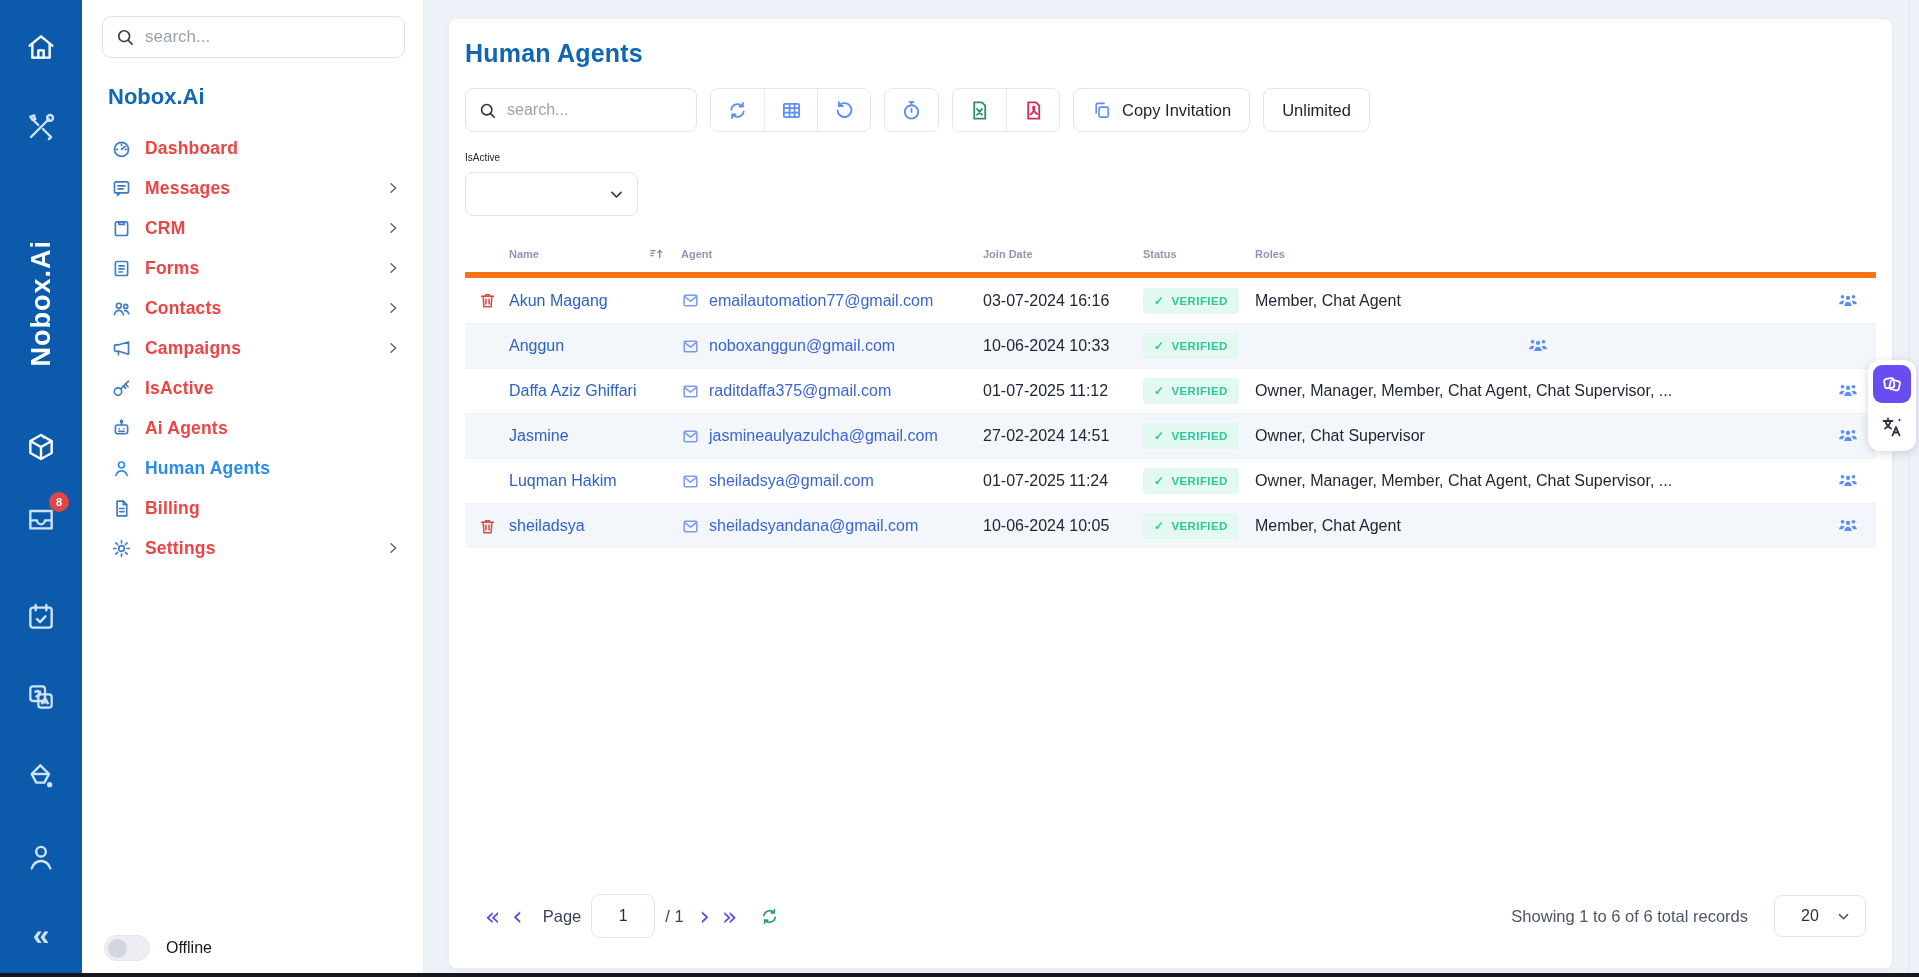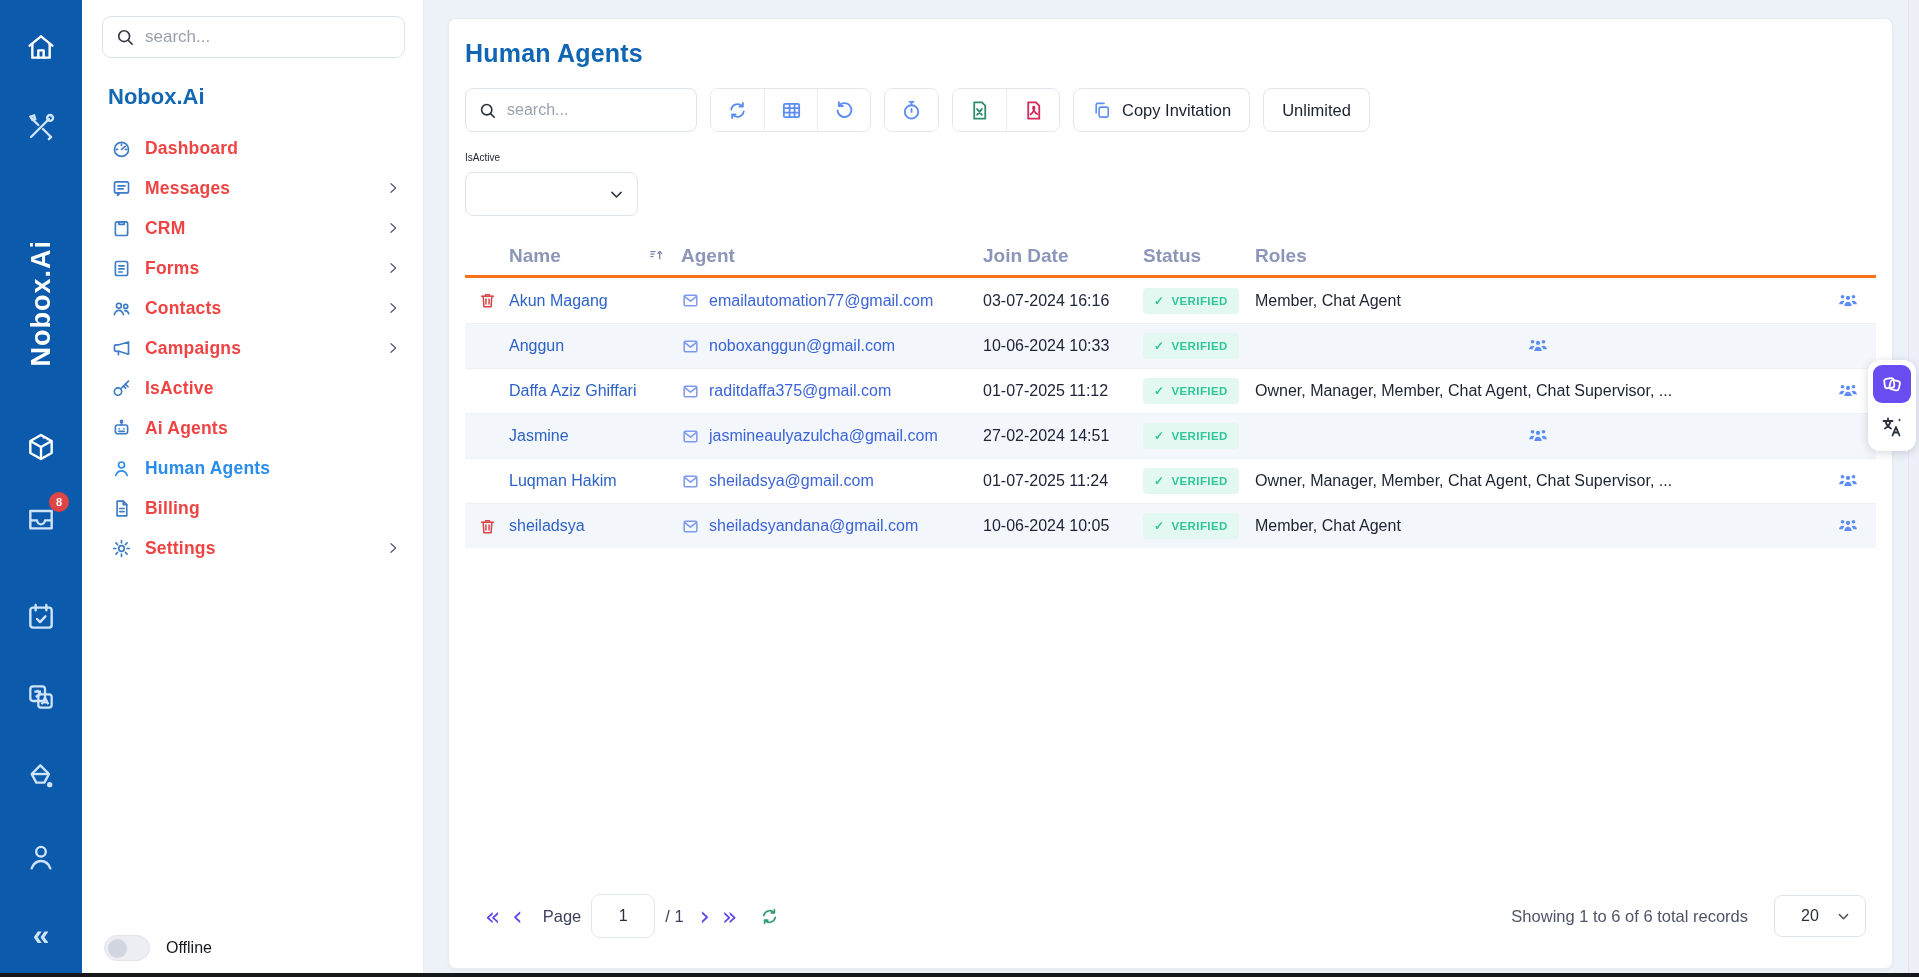--- a/index.html
+++ b/index.html
@@ -75,21 +75,21 @@
   .filter { margin-top:20px; }
   .filter-label { font-size:10px; color:#20242f; }
   .filter-select { margin-top:9px; width:173px; height:44px; border:1px solid #dfe3ec; border-radius:8px;
                    display:flex; align-items:center; justify-content:flex-end; padding:0 12px;
                    color:#3a3f4c; cursor:pointer; background:#fff; }
   .filter-select svg { width:17px; height:17px; }
 
   
   .table { margin-top:20px; }
   .thead, .trow { display:grid; grid-template-columns:44px 172px 302px 160px 112px 1fr 56px; align-items:center; }
-  .thead { height:42px; color:#8d96b8; font-weight:700; font-size:19px; border-bottom:3px solid #f97316; }
+  .thead { height:42px; color:#8d96b8; font-weight:700; font-size:11px; border-bottom:6px solid #f97316; }
   .th-name { display:flex; align-items:center; justify-content:space-between; padding-right:16px; cursor:pointer; }
   .sort-ic { color:#7c86a8; display:flex; } .sort-ic svg { width:17px; height:17px; }
   .trow { height:45px; font-size:16px; }
   .trow.alt { background:#f3f6fa; }
   .trow + .trow { border-top:1px solid #edf0f5; }
   .cell { overflow:hidden; white-space:nowrap; }
   .c-del { display:flex; justify-content:center; }
   .icon-btn { background:none; border:none; cursor:pointer; display:flex; align-items:center; justify-content:center; padding:2px; }
   .icon-btn.trash { color:#d84848; } .icon-btn.trash svg { width:19px; height:19px; }
   .name-link { color:#2d62c8; cursor:pointer; text-decoration:none; }
@@ -577,20 +577,21 @@
                 <span class="mail-ic">
                   <svg viewBox="0 0 24 24" fill="none" stroke="currentColor" stroke-width="1.9" stroke-linecap="round" stroke-linejoin="round">
                     <rect x="4" y="5.5" width="16" height="13" rx="1.5"></rect>
                     <path d="M4.8 7l7.2 5.8L19.2 7"></path>
                   </svg>
                 </span>
                 <span>jasmineaulyazulcha@gmail.com</span>
               </div>
               <div class="cell c-join">27-02-2024 14:51</div>
               <div class="cell c-status"><span class="badge"><span class="badge-check">✓</span>VERIFIED</span></div>
+              <div class="cell c-roles">Owner, Chat Supervisor</div>
               <div class="cell c-action">
                 <button class="icon-btn users">
                   <svg viewBox="0 0 24 24" fill="currentColor">
                     <circle cx="12" cy="8.6" r="2.3"></circle>
                     <path d="M7.8 17.5c.6-3 2.2-4.6 4.2-4.6s3.6 1.6 4.2 4.6z"></path>
                     <circle cx="6" cy="7.4" r="2"></circle>
                     <path d="M2.2 15.6c.5-2.6 1.9-4 3.8-4 .8 0 1.5.3 2.2.8-1 1-1.7 2.1-2 3.2z"></path>
                     <circle cx="18" cy="7.4" r="2"></circle>
                     <path d="M21.8 15.6c-.5-2.6-1.9-4-3.8-4-.8 0-1.5.3-2.2.8 1 1 1.7 2.1 2 3.2z"></path>
                   </svg>

